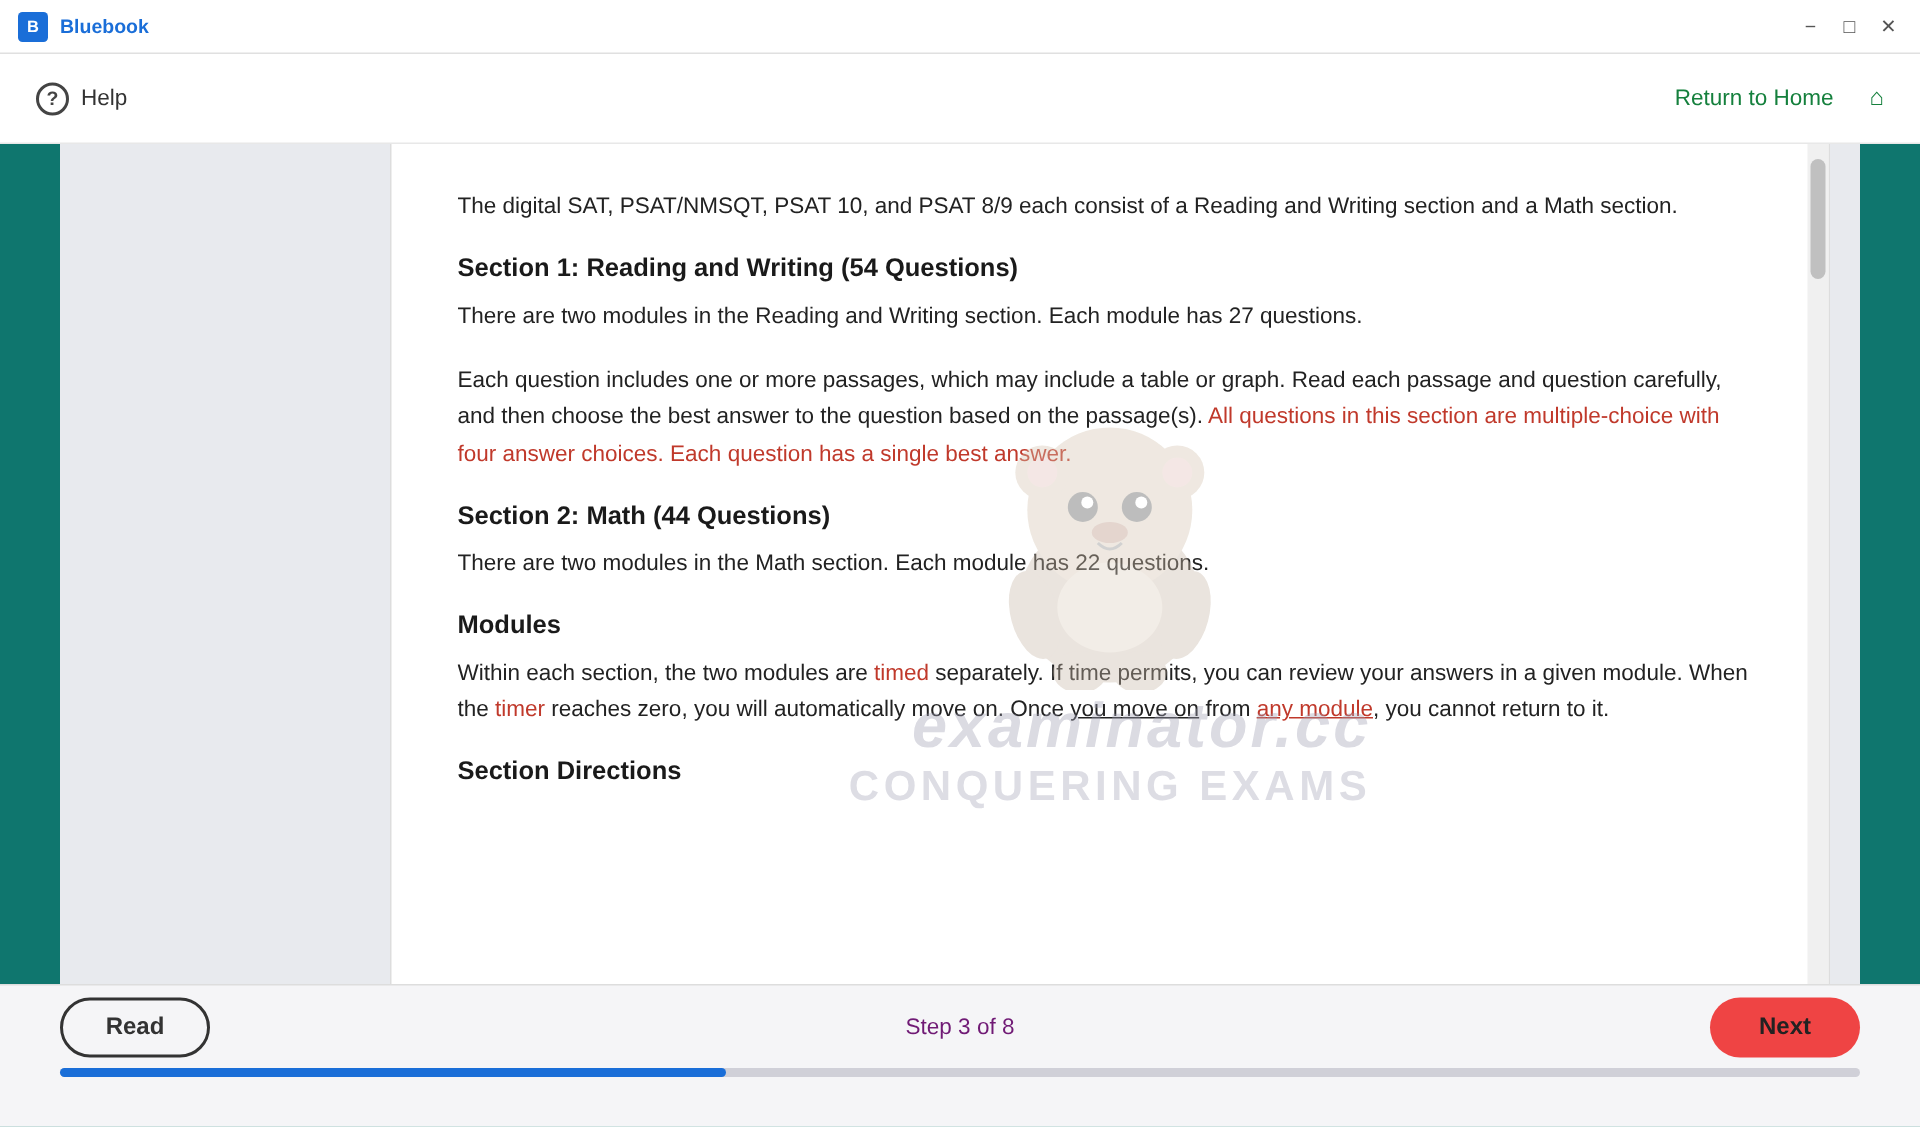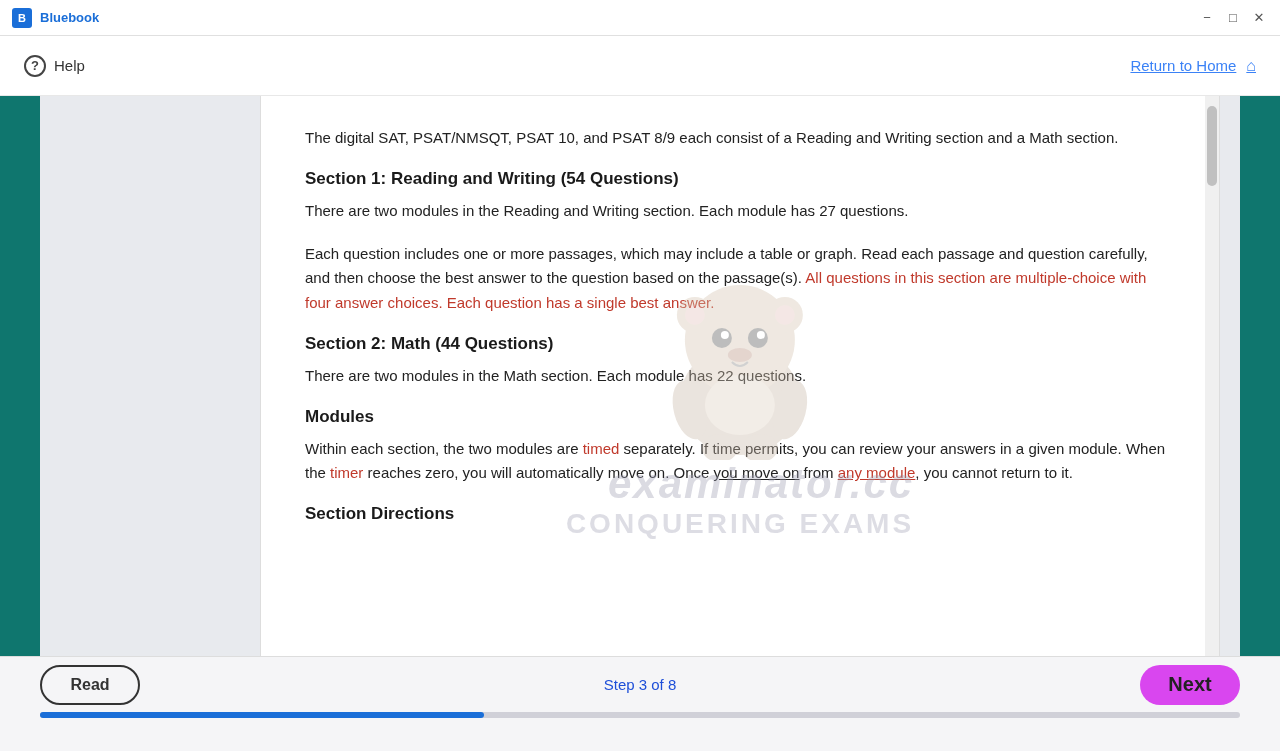--- a/index.html
+++ b/index.html
@@ -95,26 +95,25 @@
       color: #444;
     }
     .help-text {
       font-size: 15px;
       color: #333;
       font-weight: 500;
     }
     .nav-home {
       display: flex;
       align-items: center;
-      gap: 10px;
-      cursor: pointer;
-      color: #3b82f6;
+      gap: 24px;
+      cursor: pointer;
+      color: #15803d;
       font-size: 15px;
       font-weight: 500;
-      text-decoration: underline;
     }
     .home-icon {
       font-size: 16px;
     }
 
     
     .main-wrapper {
       position: absolute;
       top: 96px; left: 0; right: 0; bottom: 0;
       background: #0f766e;
@@ -241,31 +240,31 @@
       font-weight: 600;
       color: #333;
       cursor: pointer;
       display: flex;
       align-items: center;
       justify-content: center;
     }
 
     .step-indicator {
       font-size: 15px;
-      color: #1d4ed8;
+      color: #701a75;
       font-weight: 500;
     }
 
     .next-btn {
       width: 100px;
       height: 40px;
       border-radius: 22px;
       border: none;
-      background: #d946ef;
-      font-size: 20px;
+      background: #ef4444;
+      font-size: 16px;
       font-weight: 600;
       color: #222;
       cursor: pointer;
       display: flex;
       align-items: center;
       justify-content: center;
     }
 
     
     .progress-container {

